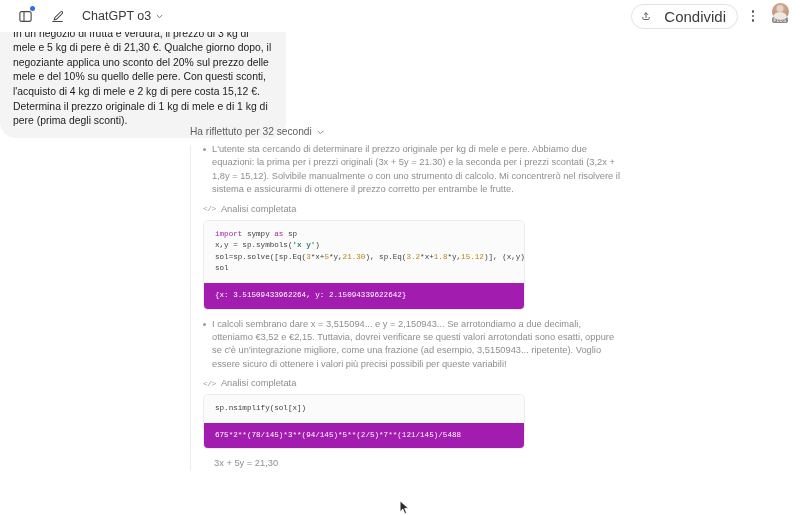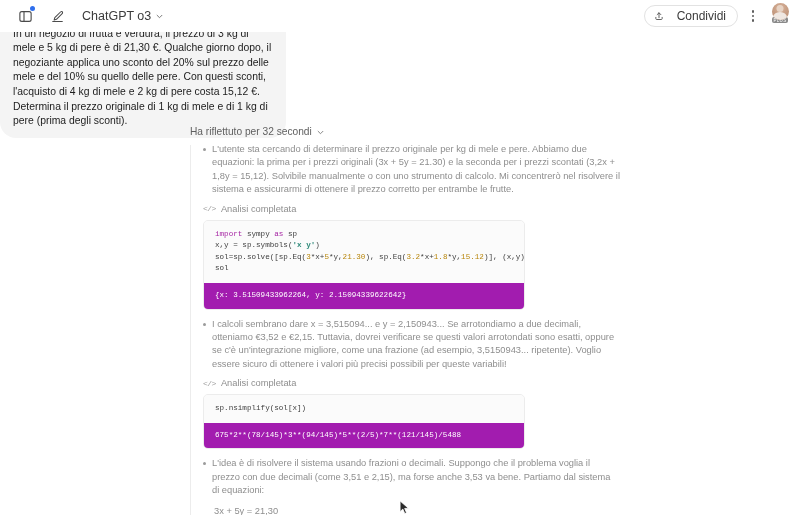--- a/index.html
+++ b/index.html
@@ -40,21 +40,21 @@
   .model-name {
     display: flex; align-items: center; gap: 4px;
     font-size: 12.5px; color: #3b3b3b; cursor: pointer;
     padding: 2px 4px; border-radius: 6px;
     white-space: nowrap;
   }
   .share-btn {
     display: flex; align-items: center; gap: 13px;
     border: 1px solid #e2e2e2; border-radius: 999px;
     padding: 3px 11px 3px 9px;
-    font-size: 12px; color: #3b3b3b;
+    font-size: 15px; color: #3b3b3b;
     background: #fff; cursor: pointer;
     white-space: nowrap;
   }
   .dots-btn {
     width: 18px; height: 22px;
     display: flex; flex-direction: column; align-items: center; justify-content: center;
     gap: 2px; cursor: pointer;
   }
   .dots-btn i { width: 2.5px; height: 2.5px; border-radius: 50%; background: #5d5d5d; display:block; }
   .avatar-wrap {
@@ -287,21 +287,20 @@
       <div class="analysis">
         <span class="codeglyph">&lt;/&gt;</span>
         <span>Analisi completata</span>
       </div>
 
       <div class="codeblock">
         <div class="code-src">sp.nsimplify(sol[x])</div>
         <div class="code-out">675*2**(78/145)*3**(94/145)*5**(2/5)*7**(121/145)/5488</div>
       </div>
 
-      <div class="tbullet">L'idea è di risolvere il sistema usando frazioni o decimali. Suppongo che il problema voglia il prezzo con due decimali (come 3,51 e 2,15), ma forse anche 3,53 va bene. Partiamo dal sistema di equazioni:</div>
 
       <div class="eqline">3x + 5y = 21,30</div>
 
     </div>
   </div>
 </div>
 
 <svg class="cursor" viewBox="0 0 12 17">
   <path d="M1 1 L1 13.2 L4.1 10.3 L6.3 15.4 L8.3 14.5 L6.2 9.6 L10.4 9.4 Z" fill="#2b2b2b" stroke="#ffffff" stroke-width="0.9" stroke-linejoin="round"></path>
 </svg>

